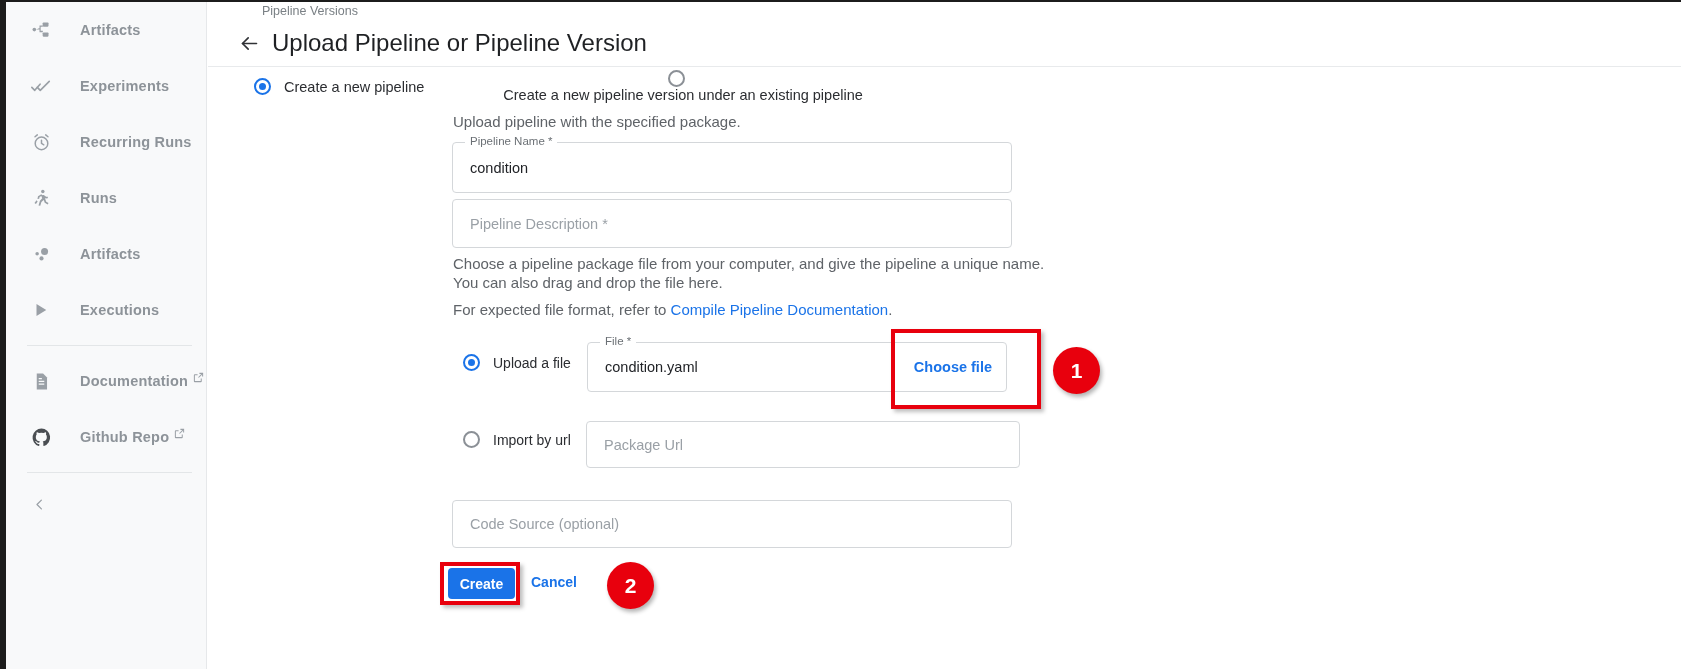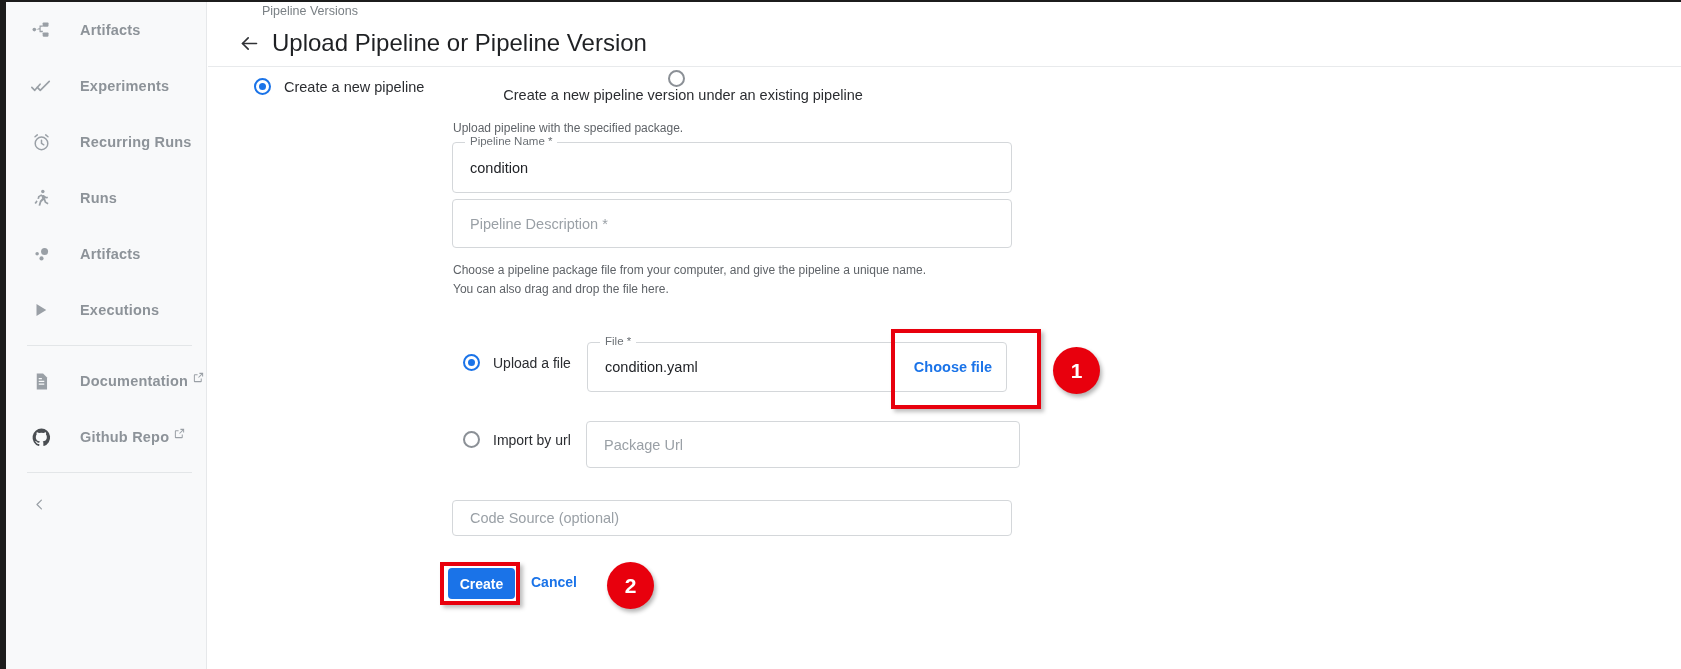--- a/index.html
+++ b/index.html
@@ -102,21 +102,21 @@
   .radio.on { border-color: #1a73e8; }
   .radio.on::after {
     content:""; position:absolute; left:3px; top:3px;
     width: 7px; height: 7px; border-radius:50%; background:#1a73e8;
   }
   .radio-text {
     margin-left: 13px; font-size: 14.5px; color: #2b2d31; white-space: nowrap;
   }
 
   .hint-text {
-    position:absolute; font-size: 12px; color:#5f6368; white-space: nowrap; margin-top: 8px;
+    position:absolute; font-size: 15px; color:#5f6368; white-space: nowrap;
   }
   #hint-upload { left: 245px; top: 111px; }
   #hint-choose-1 { left: 245px; top: 253px; }
   #hint-choose-2 { left: 245px; top: 272px; }
   #hint-format  { left: 245px; top: 299px; }
   .link { color:#1a73e8; text-decoration:none; cursor:pointer; }
 
   
   .field {
     position:absolute;
@@ -134,21 +134,21 @@
   }
   .field .placeholder {
     position:absolute; left: 17px; top: 50%; transform: translateY(-50%);
     font-size: 14.5px; color: #9aa0a6;
   }
 
   #field-name { left: 244px; top: 140px; width: 560px; height: 51px; }
   #field-desc { left: 244px; top: 197px; width: 560px; height: 49px; }
   #field-file { left: 379px; top: 340px; width: 420px; height: 50px; }
   #field-url  { left: 378px; top: 419px; width: 434px; height: 47px; }
-  #field-code { left: 244px; top: 498px; width: 560px; height: 36px; }
+  #field-code { left: 244px; top: 498px; width: 560px; height: 48px; }
 
   .choose-file-btn {
     position:absolute; right: 14px; top: 50%; transform: translateY(-50%);
     font-size: 14.5px; font-weight: 700; color:#1a73e8; cursor:pointer;
     white-space: nowrap;
   }
 
   
   .sub-radio {
     position:absolute; display:flex; align-items:center; cursor:pointer;
@@ -347,20 +347,23 @@
       <span class="value">condition</span>
     </div>
 
     <div class="field" id="field-desc">
       <span class="placeholder">Pipeline Description *</span>
     </div>
 
     <div class="hint-text" id="hint-choose-1">Choose a pipeline package file from your computer, and give the pipeline a unique name.</div>
     <div class="hint-text" id="hint-choose-2">You can also drag and drop the file here.</div>
 
+    <div class="hint-text" id="hint-format">
+      <span>For expected file format, refer to </span><a class="link">Compile Pipeline Documentation</a><span>.</span>
+    </div>
 
     <div class="sub-radio" id="radio-upload">
       <span class="radio on"></span>
       <span class="radio-text">Upload a file</span>
     </div>
 
     <div class="field" id="field-file">
       <span class="legend">File *</span>
       <span class="value">condition.yaml</span>
       <span class="choose-file-btn">Choose file</span>

